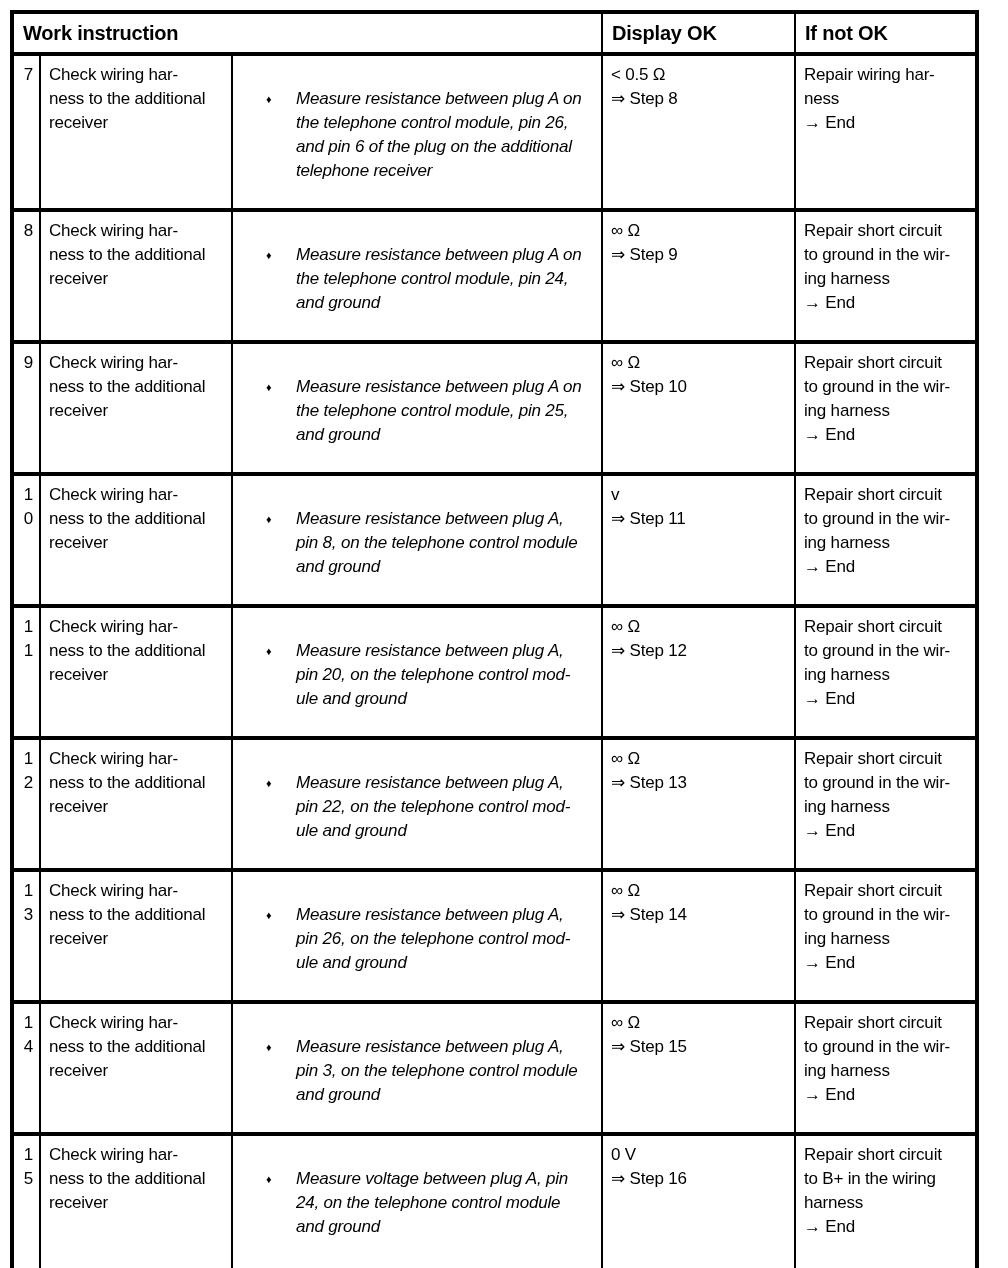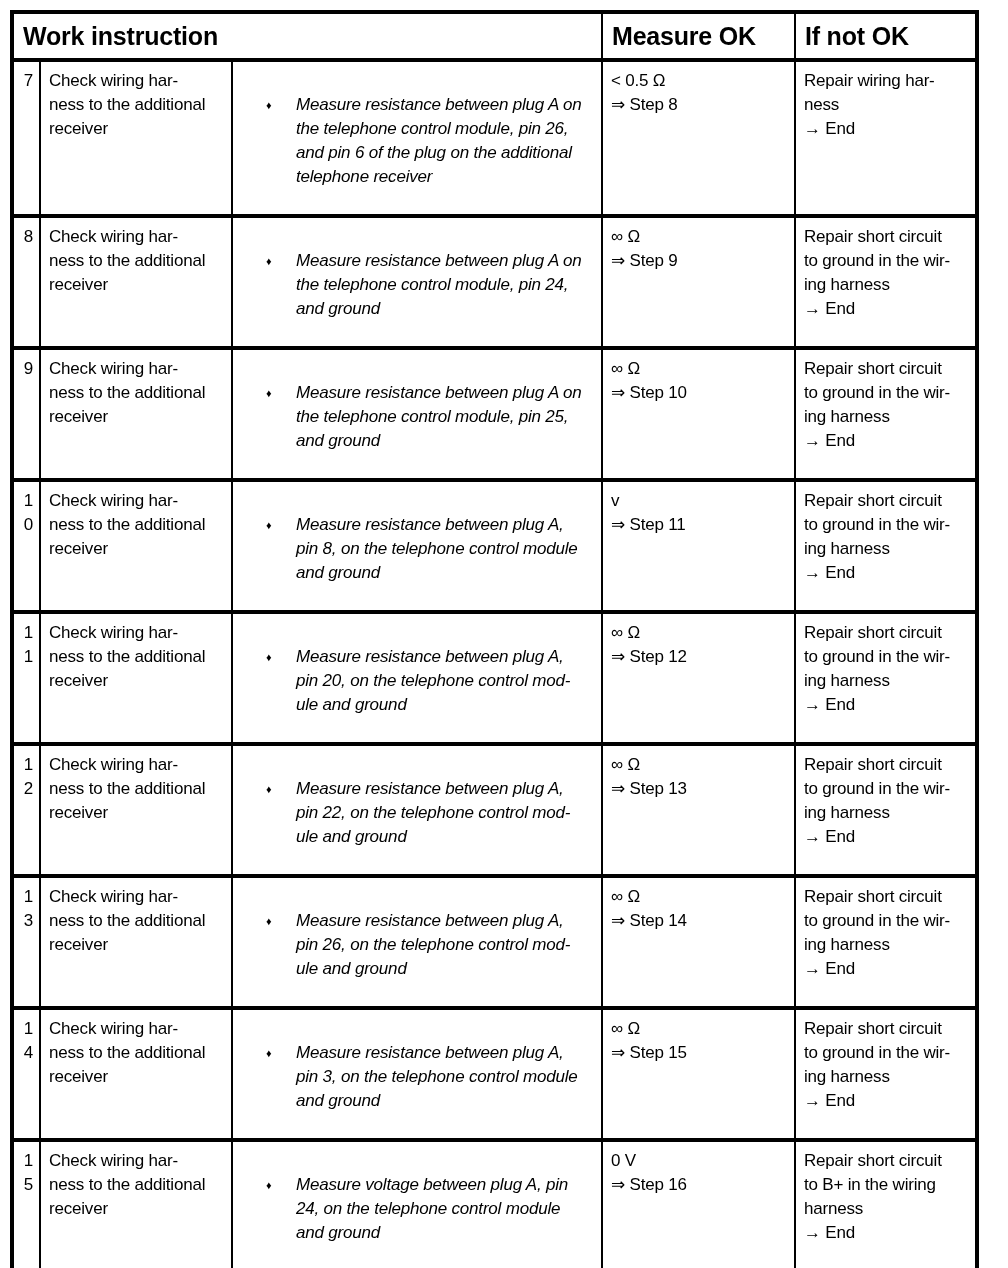--- a/index.html
+++ b/index.html
@@ -21,21 +21,21 @@
     width: 965px;
     border: 4px solid #000;
   }
   .wi-table th, .wi-table td {
     border: 2px solid #000;
     vertical-align: top;
     letter-spacing: -0.2px;
   }
   .wi-table thead th {
     border-bottom-width: 4px;
-    font-size: 25px;
+    font-size: 20px;
     font-weight: bold;
     text-align: left;
     padding: 8px 5px 7px 9px;
     white-space: pre-line;
   }
   .wi-table tbody td {
     border-top-width: 4px;
     font-size: 17px;
     line-height: 24px;
     padding: 7px 4px 1px 8px;
@@ -75,21 +75,21 @@
     <colgroup>
       <col style="width:28px">
       <col style="width:192px">
       <col style="width:370px">
       <col style="width:193px">
       <col style="width:182px">
     </colgroup>
     <thead>
       <tr>
         <th colspan="3">Work instruction</th>
-        <th>Measure OK</th>
+        <th>Display OK</th>
         <th>If not OK</th>
       </tr>
     </thead>
     <tbody>
 
       <tr>
         <td class="c-step">7</td>
         <td class="c-task">Check wiring har-
 ness to the additional
 receiver</td>

